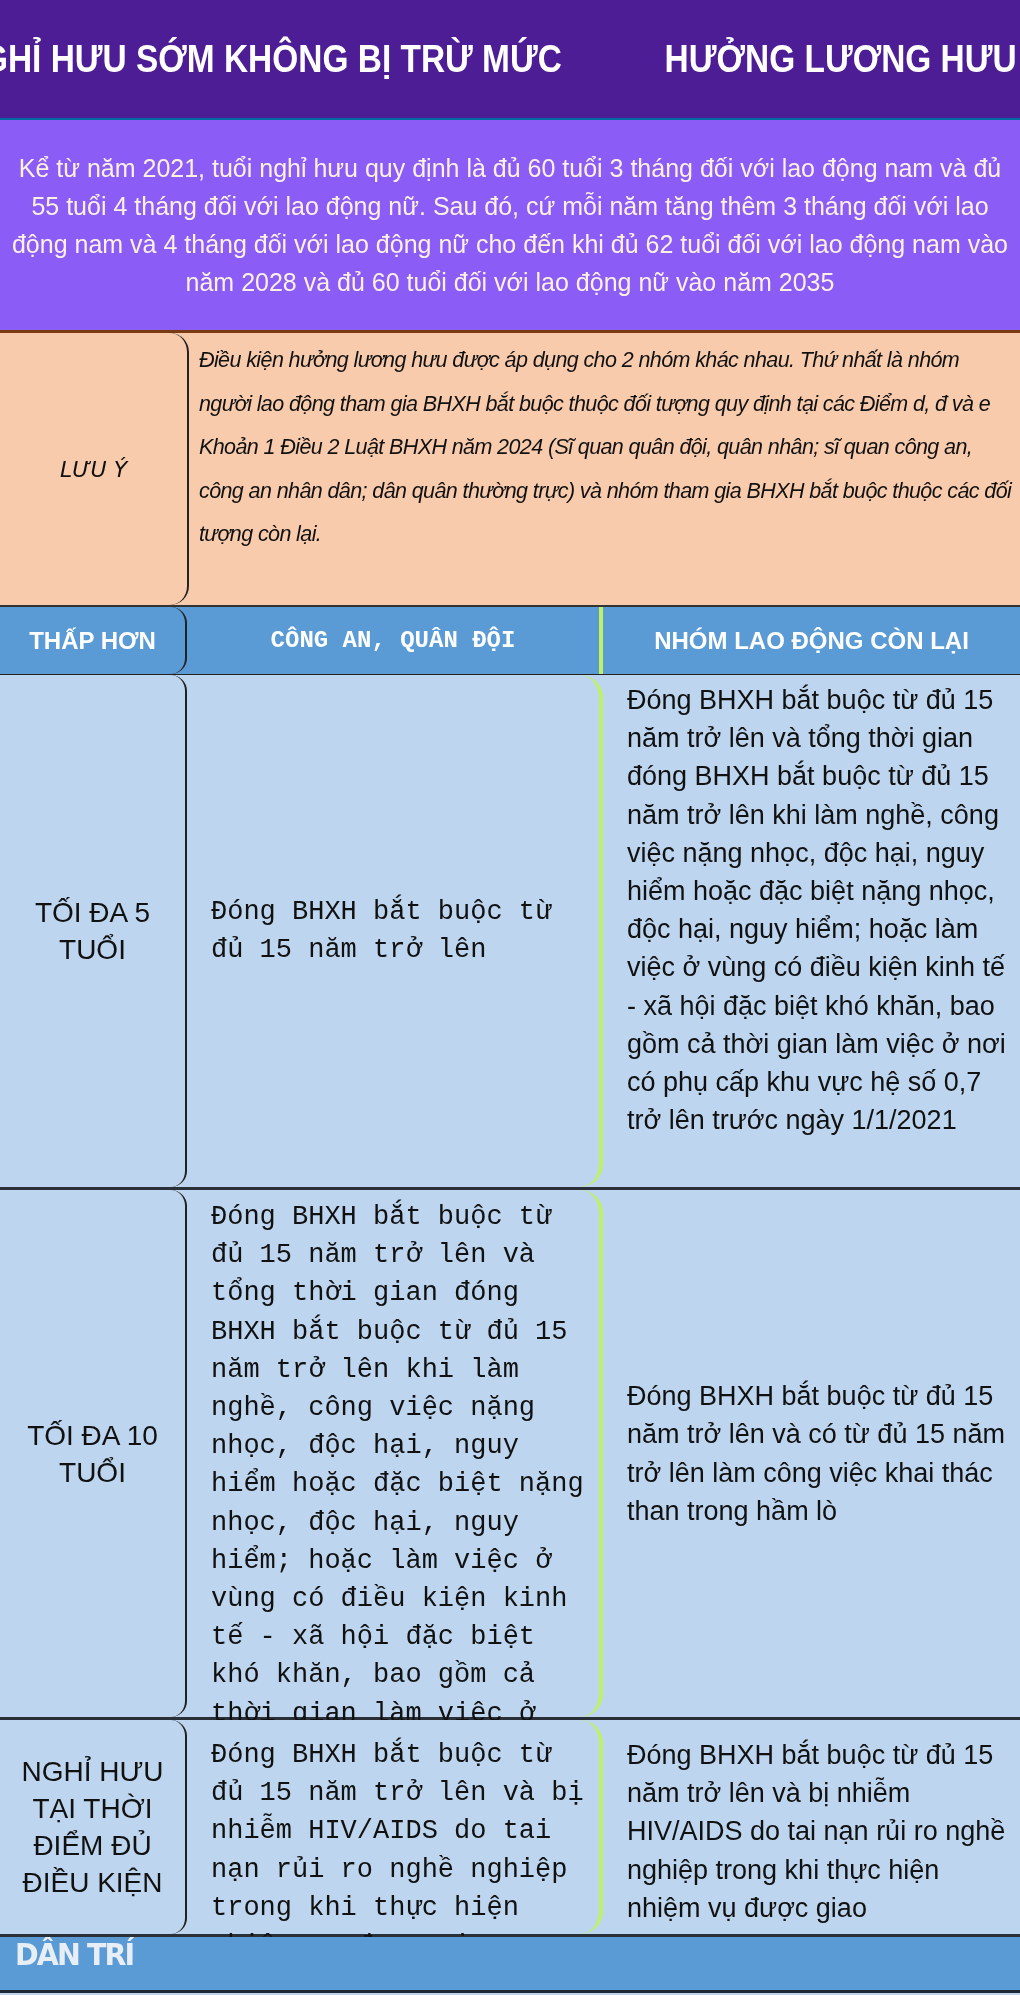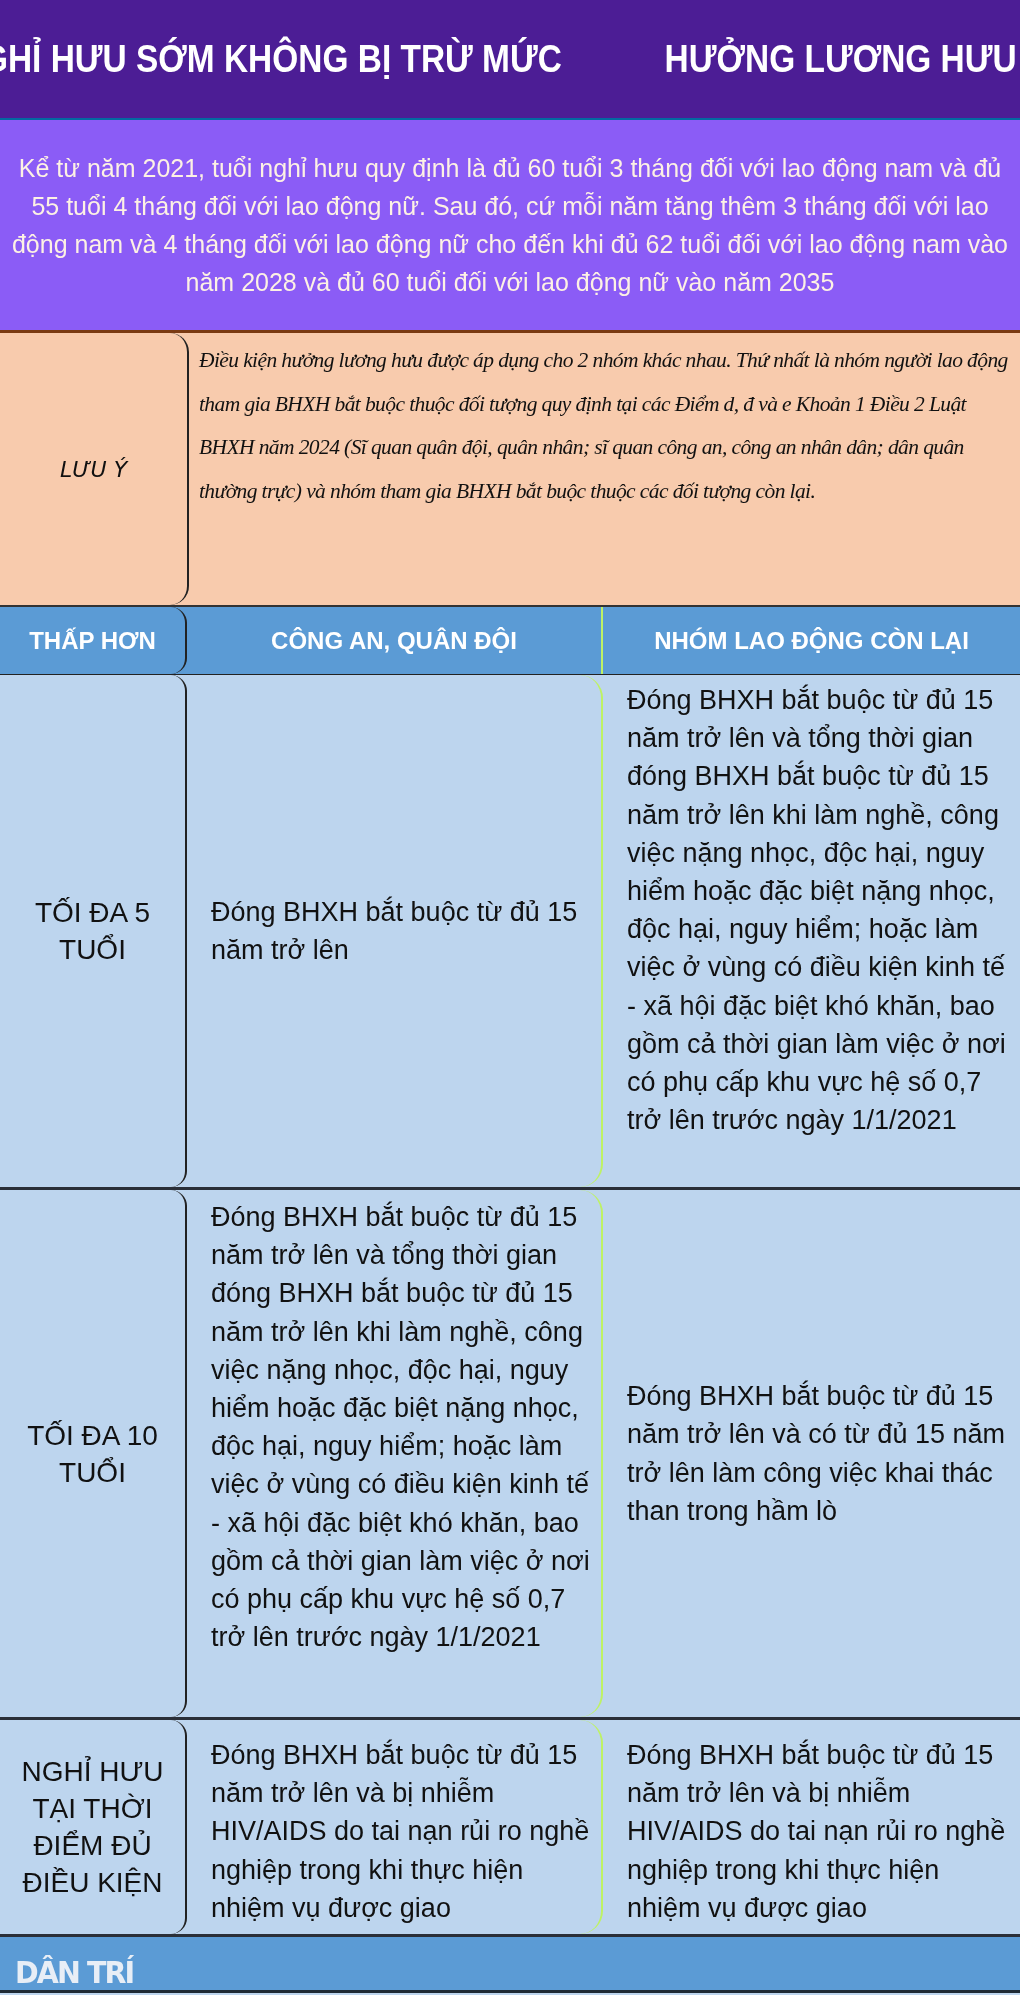--- a/index.html
+++ b/index.html
@@ -41,37 +41,37 @@
     border-bottom: 2px solid #333;
     display: flex;
   }
   .note-label {
     width: 187px; border-right: 2px solid #222;
     display: flex; align-items: center; justify-content: center;
     font-family: "DejaVu Sans", sans-serif; font-style: italic; font-size: 22px; color: #111; border-radius: 19px;
   }
   .note-text {
     flex: 1; padding: 6px 8px 0 10px;
-    font-family: Liberation Serif, serif; font-style: italic; font-size: 21.5px; line-height: 43.5px; color: #111;
+    font-family: Liberation Sans, sans-serif; font-style: italic; font-size: 21.5px; line-height: 43.5px; color: #111;
     letter-spacing: -0.6px;
   }
 
   .table-head {
     position: absolute; left: 0; top: 607px; width: 1020px; height: 67px;
     background: #5b9bd5;
     border-bottom: 2px solid #222;
     display: flex;
   }
   .th {
     color: #fff; font-weight: bold; font-size: 24px;
     display: flex; align-items: center; justify-content: center;
     white-space: nowrap;
   }
   .c1 { width: 187px; border-right: 2px solid #222; box-sizing: border-box; border-radius: 16px; }
-  .c2 { width: 416px; border-right: 2px solid #bef264; box-sizing: border-box; }
+  .c2 { width: 416px; border-right: 4px solid #bef264; box-sizing: border-box; font-family: Liberation Mono, monospace; }
   .c3 { flex: 1; }
 
   .row {
     position: absolute; left: 0; width: 1020px; display: flex;
     background: #bdd5ee;
     border-bottom: 3px solid #2a2f38;
     box-sizing: border-box;
   }
   .row1 { top: 675px; height: 515px; }
   .row2 { top: 1190px; height: 530px; }
@@ -88,21 +88,21 @@
   .row1 .cell-text.c3 { align-items: flex-start; padding-top: 6px; }
   .row2 .cell-text.c2 { align-items: flex-start; padding-top: 8px; }
   .row3 .cell-text { align-items: flex-start; padding-top: 16px; }
   .cell-text span { display: block; }
 
   .footer {
     position: absolute; left: 0; top: 1937px; width: 1020px; height: 56px;
     background: #5b9bd5;
     border-bottom: 3px solid #1f2a35;
     box-sizing: border-box;
-    display: flex; align-items: flex-end; justify-content: space-between;
+    display: flex; align-items: flex-start; justify-content: space-between;
     padding: 0 10px 0 12px;
   }
   .logo {
     color: #e8eef6; font-weight: bold; font-size: 30px; letter-spacing: -2px;
     font-family: "DejaVu Sans", sans-serif;
     transform: scaleX(0.95);
   }
   .source {
     color: #f2f6fb; font-style: italic; font-size: 25px;
   }

